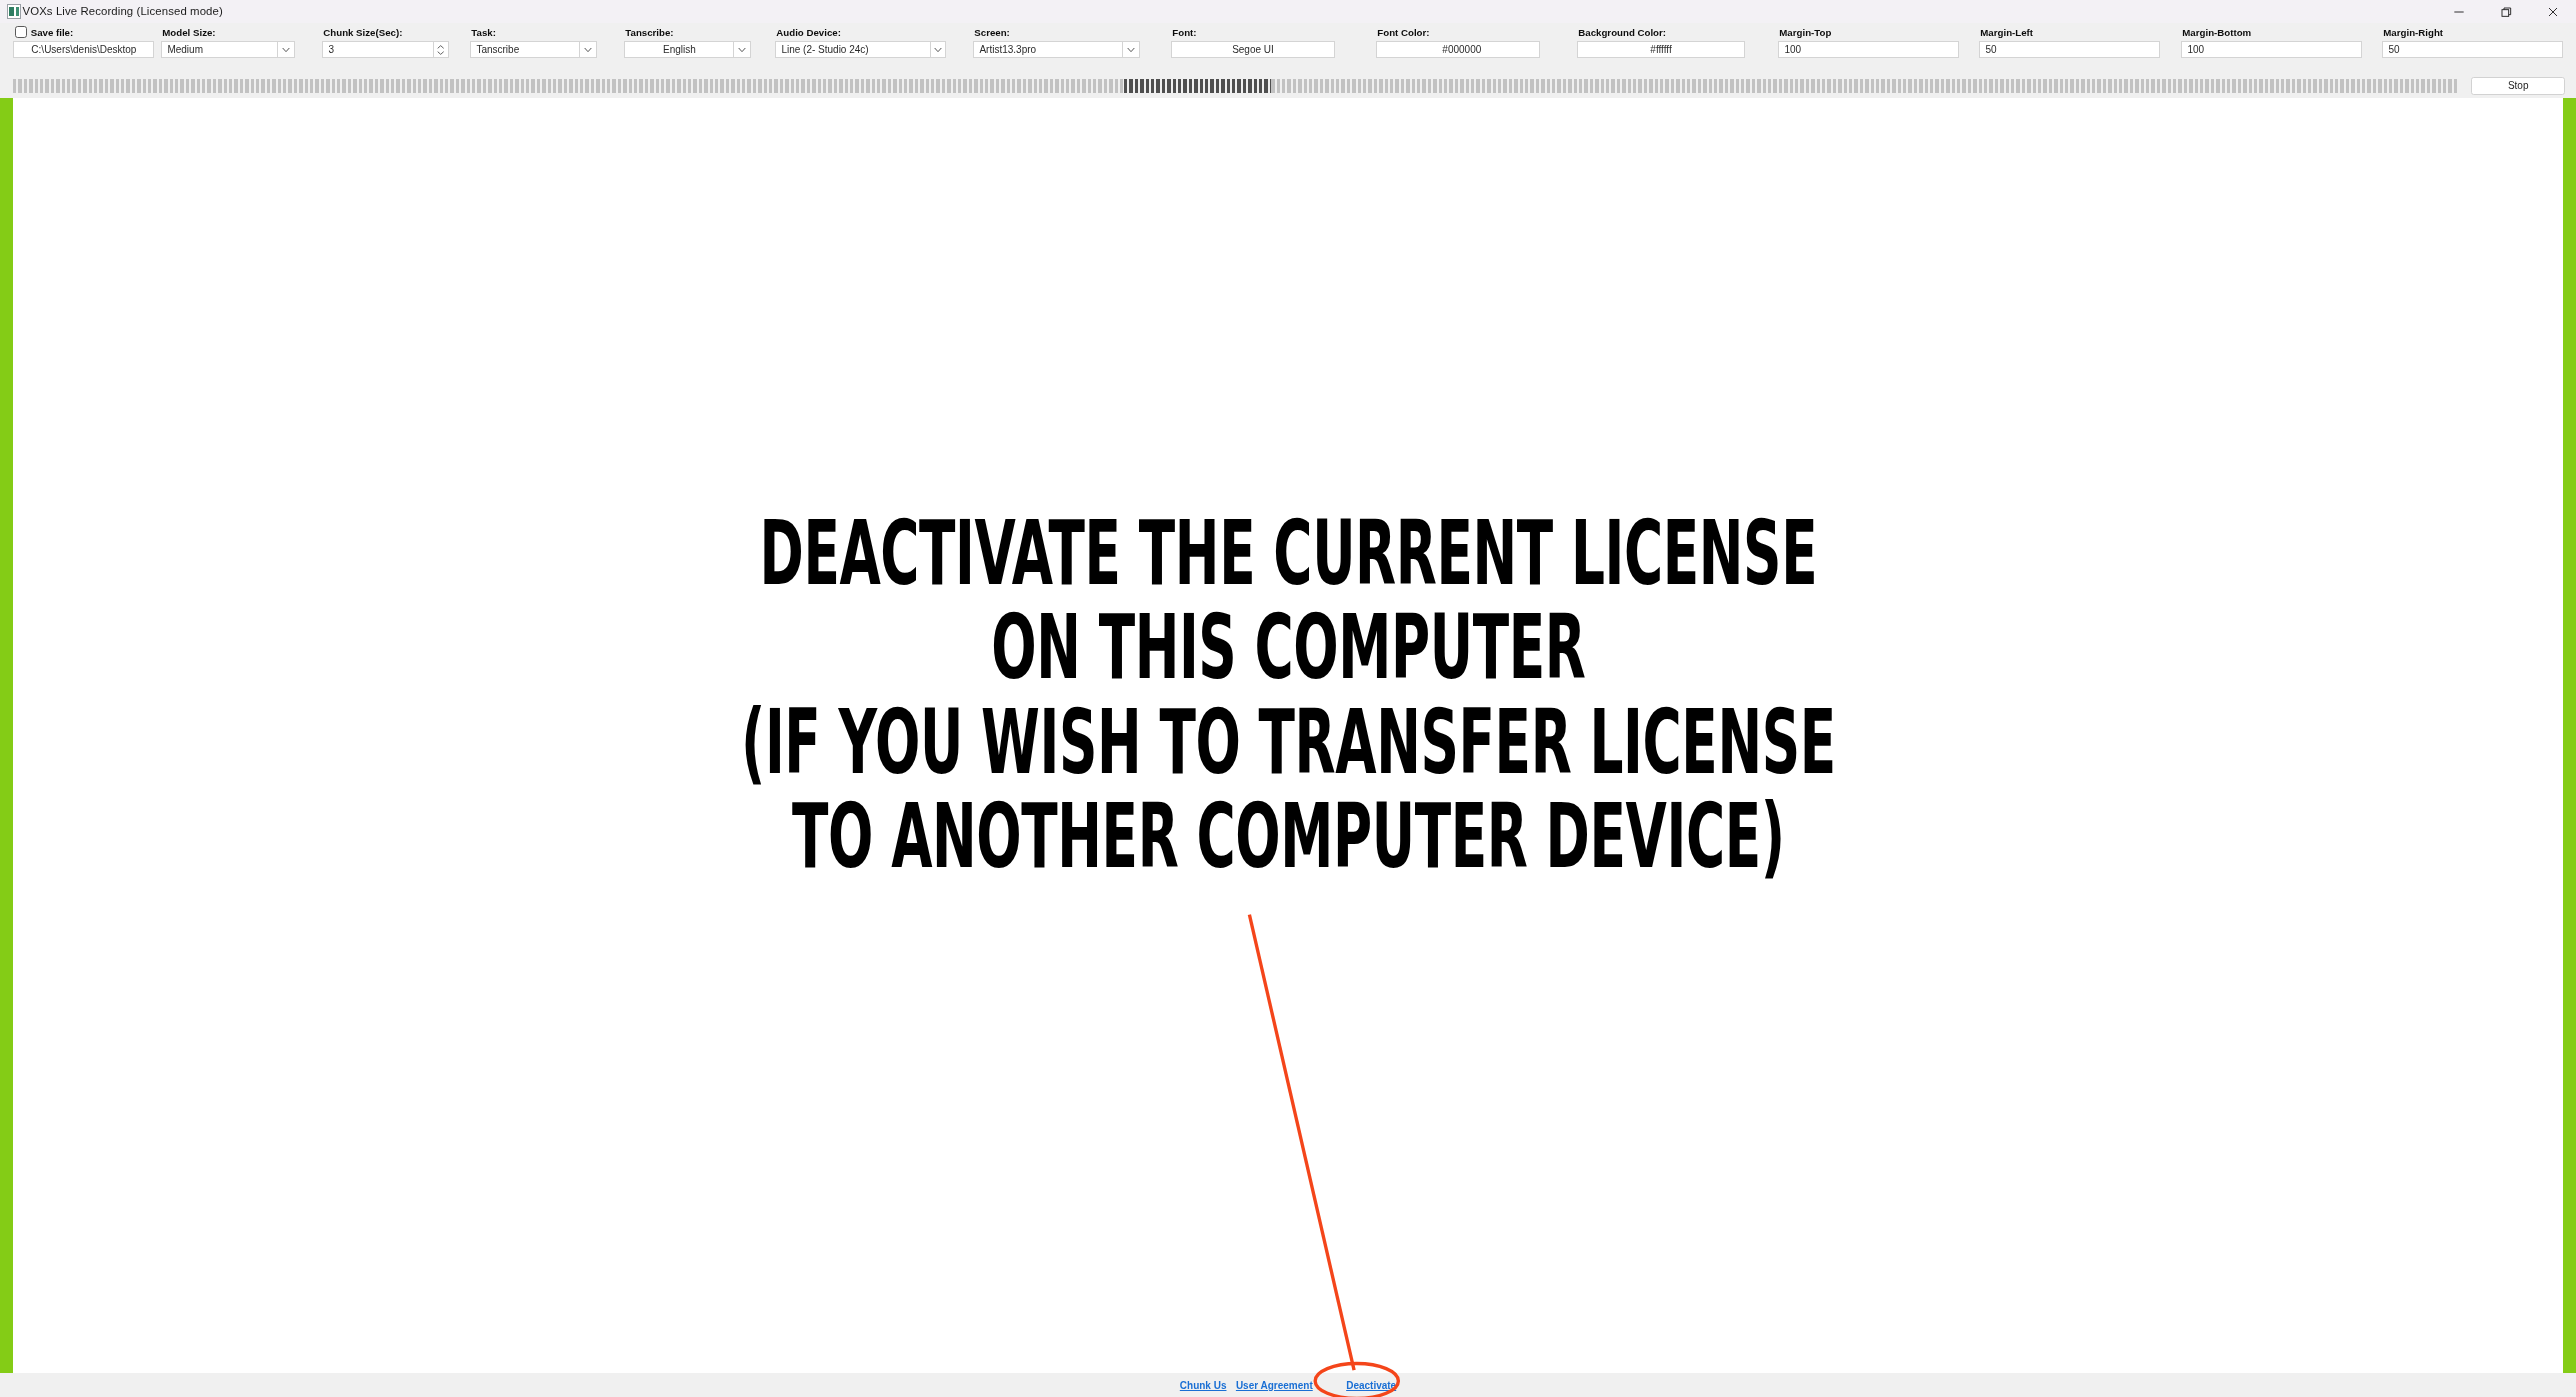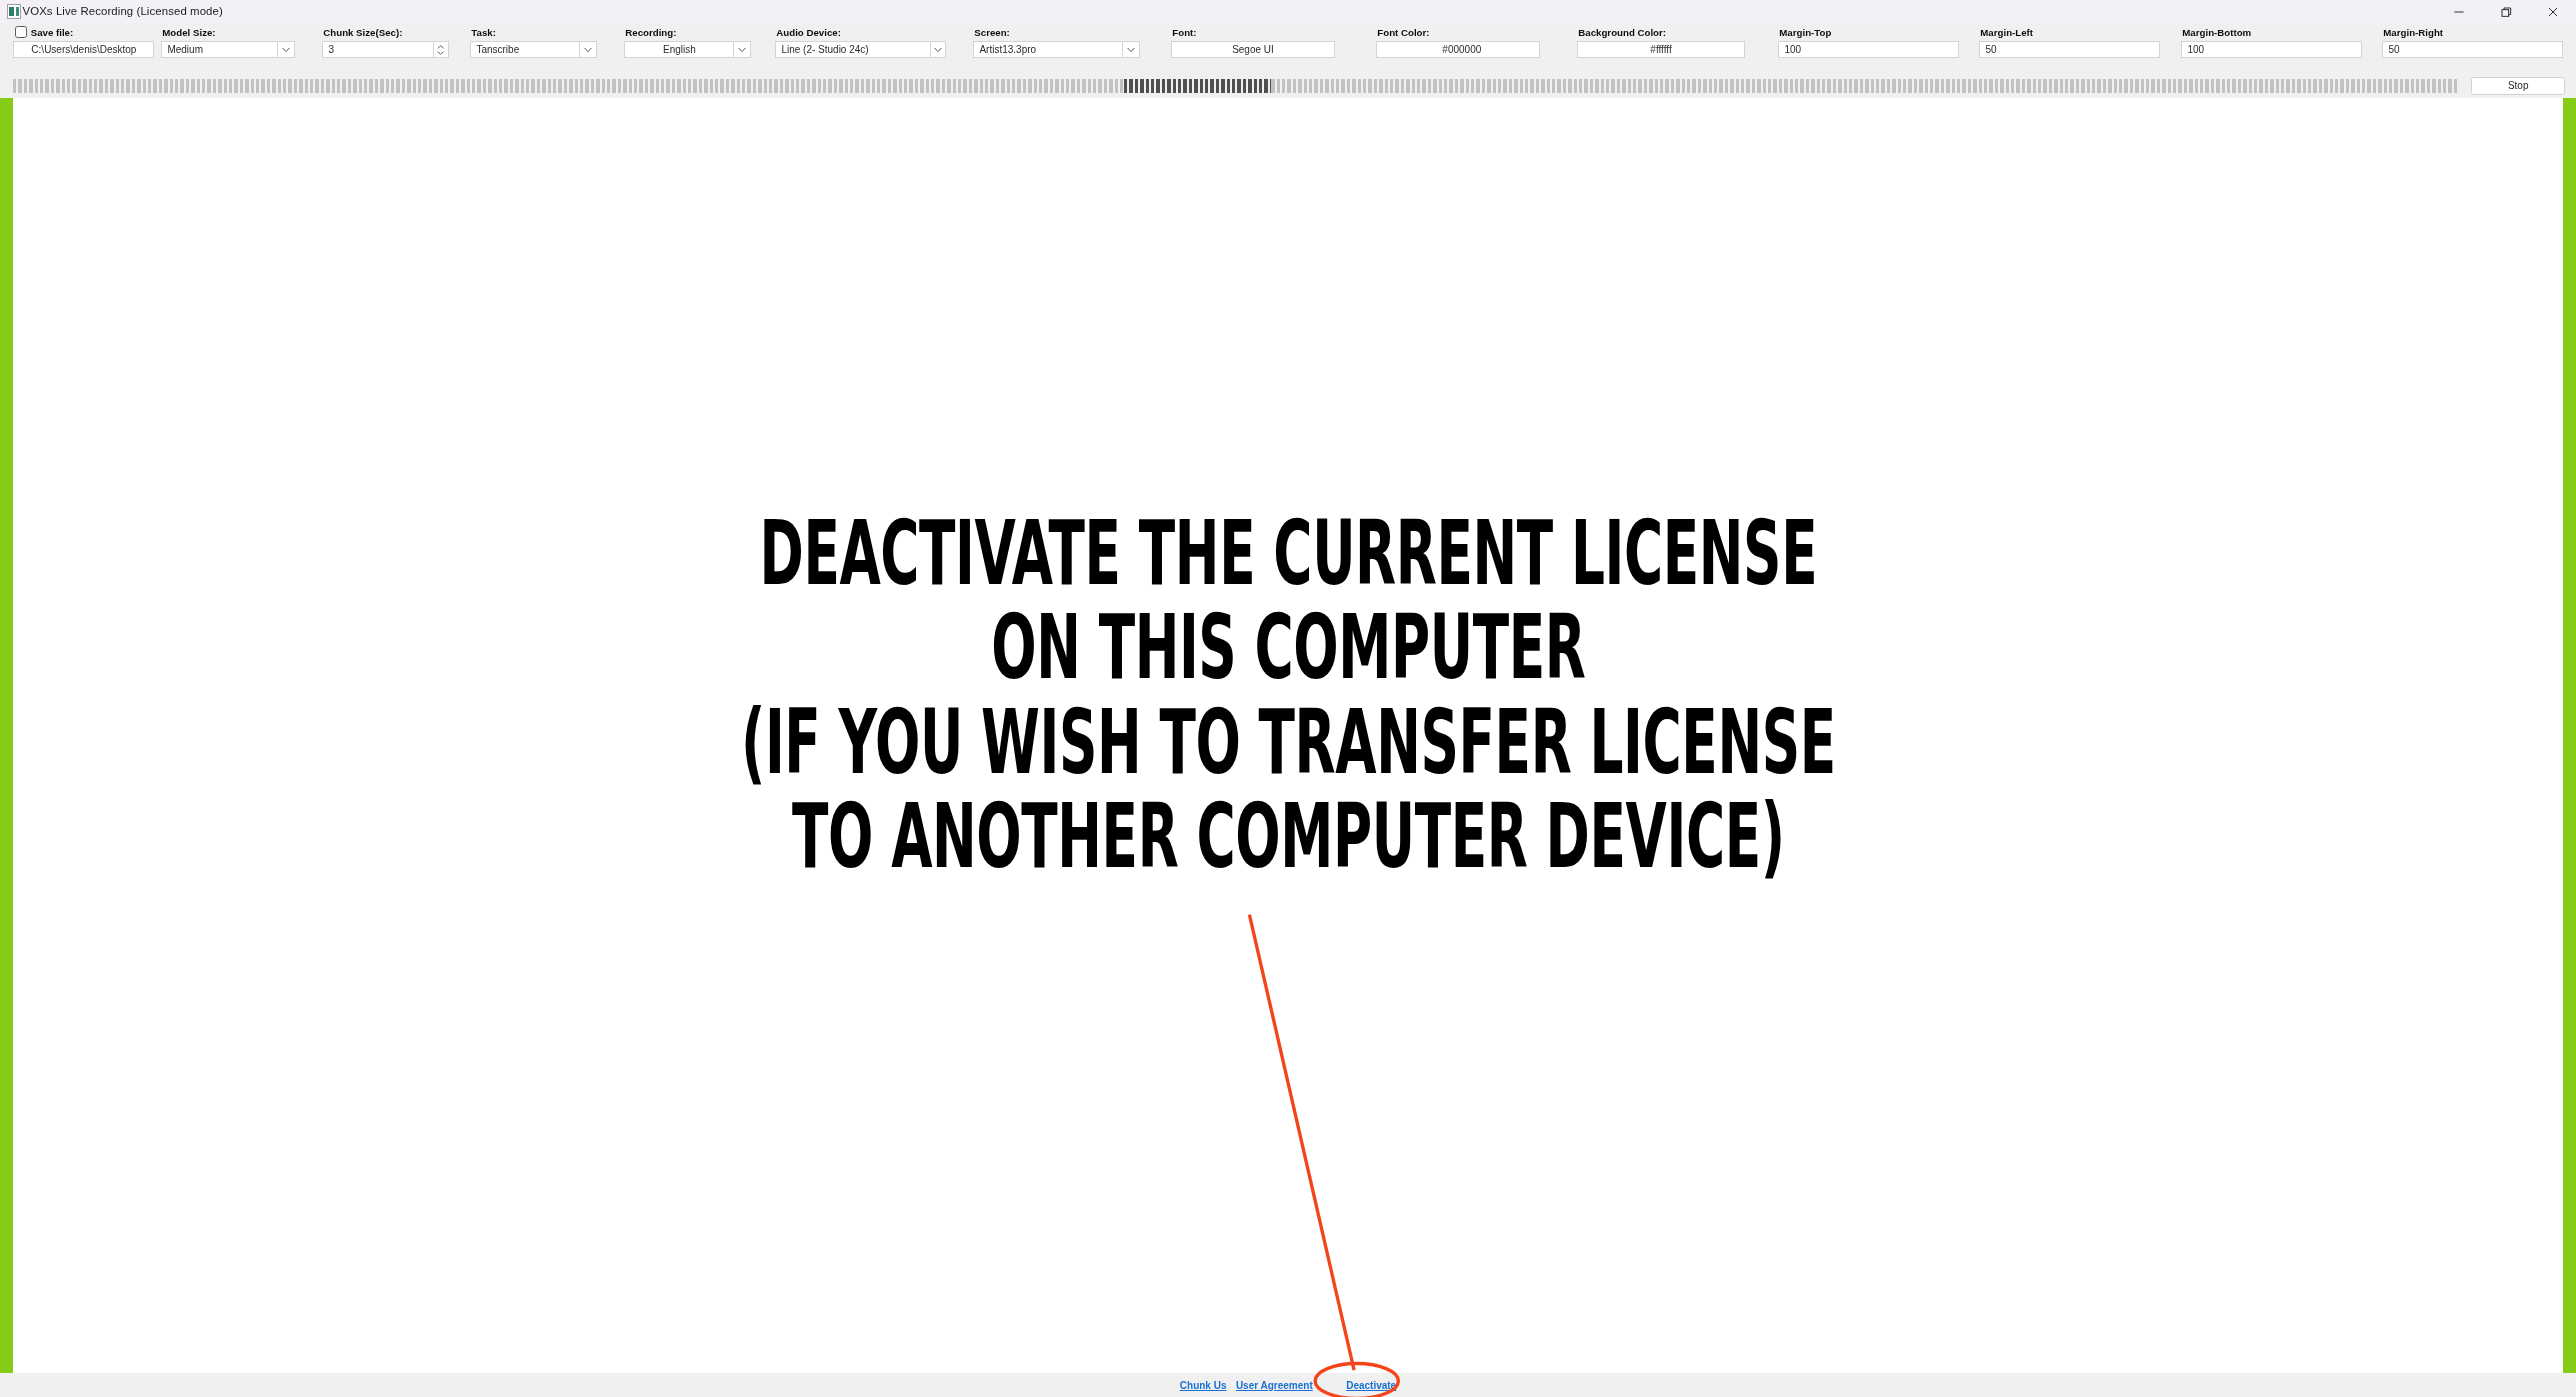--- a/index.html
+++ b/index.html
@@ -351,21 +351,21 @@
           <div class="tinput left" style="width: 110px;">Tanscribe</div>
           <div class="combo-arrow">
             <svg width="8" height="6" viewBox="0 0 12 9">
               <path d="M1 1.5 L6 7 L11 1.5" fill="none" stroke="#3a3a3a" stroke-width="1.3"></path>
             </svg>
           </div>
         </div>
       </div>
       <div class="field-group" style="position: absolute; left: 624px; top: 2.7px; width: 127px;">
         <div class="field-label-row">
-          <div class="field-label">Recording:</div>
+          <div class="field-label">Tanscribe:</div>
         </div>
         <div class="input-wrap">
           <div class="tinput left" style="width: 110px; padding-left: 38px;">English</div>
           <div class="combo-arrow">
             <svg width="8" height="6" viewBox="0 0 12 9">
               <path d="M1 1.5 L6 7 L11 1.5" fill="none" stroke="#3a3a3a" stroke-width="1.3"></path>
             </svg>
           </div>
         </div>
       </div>

